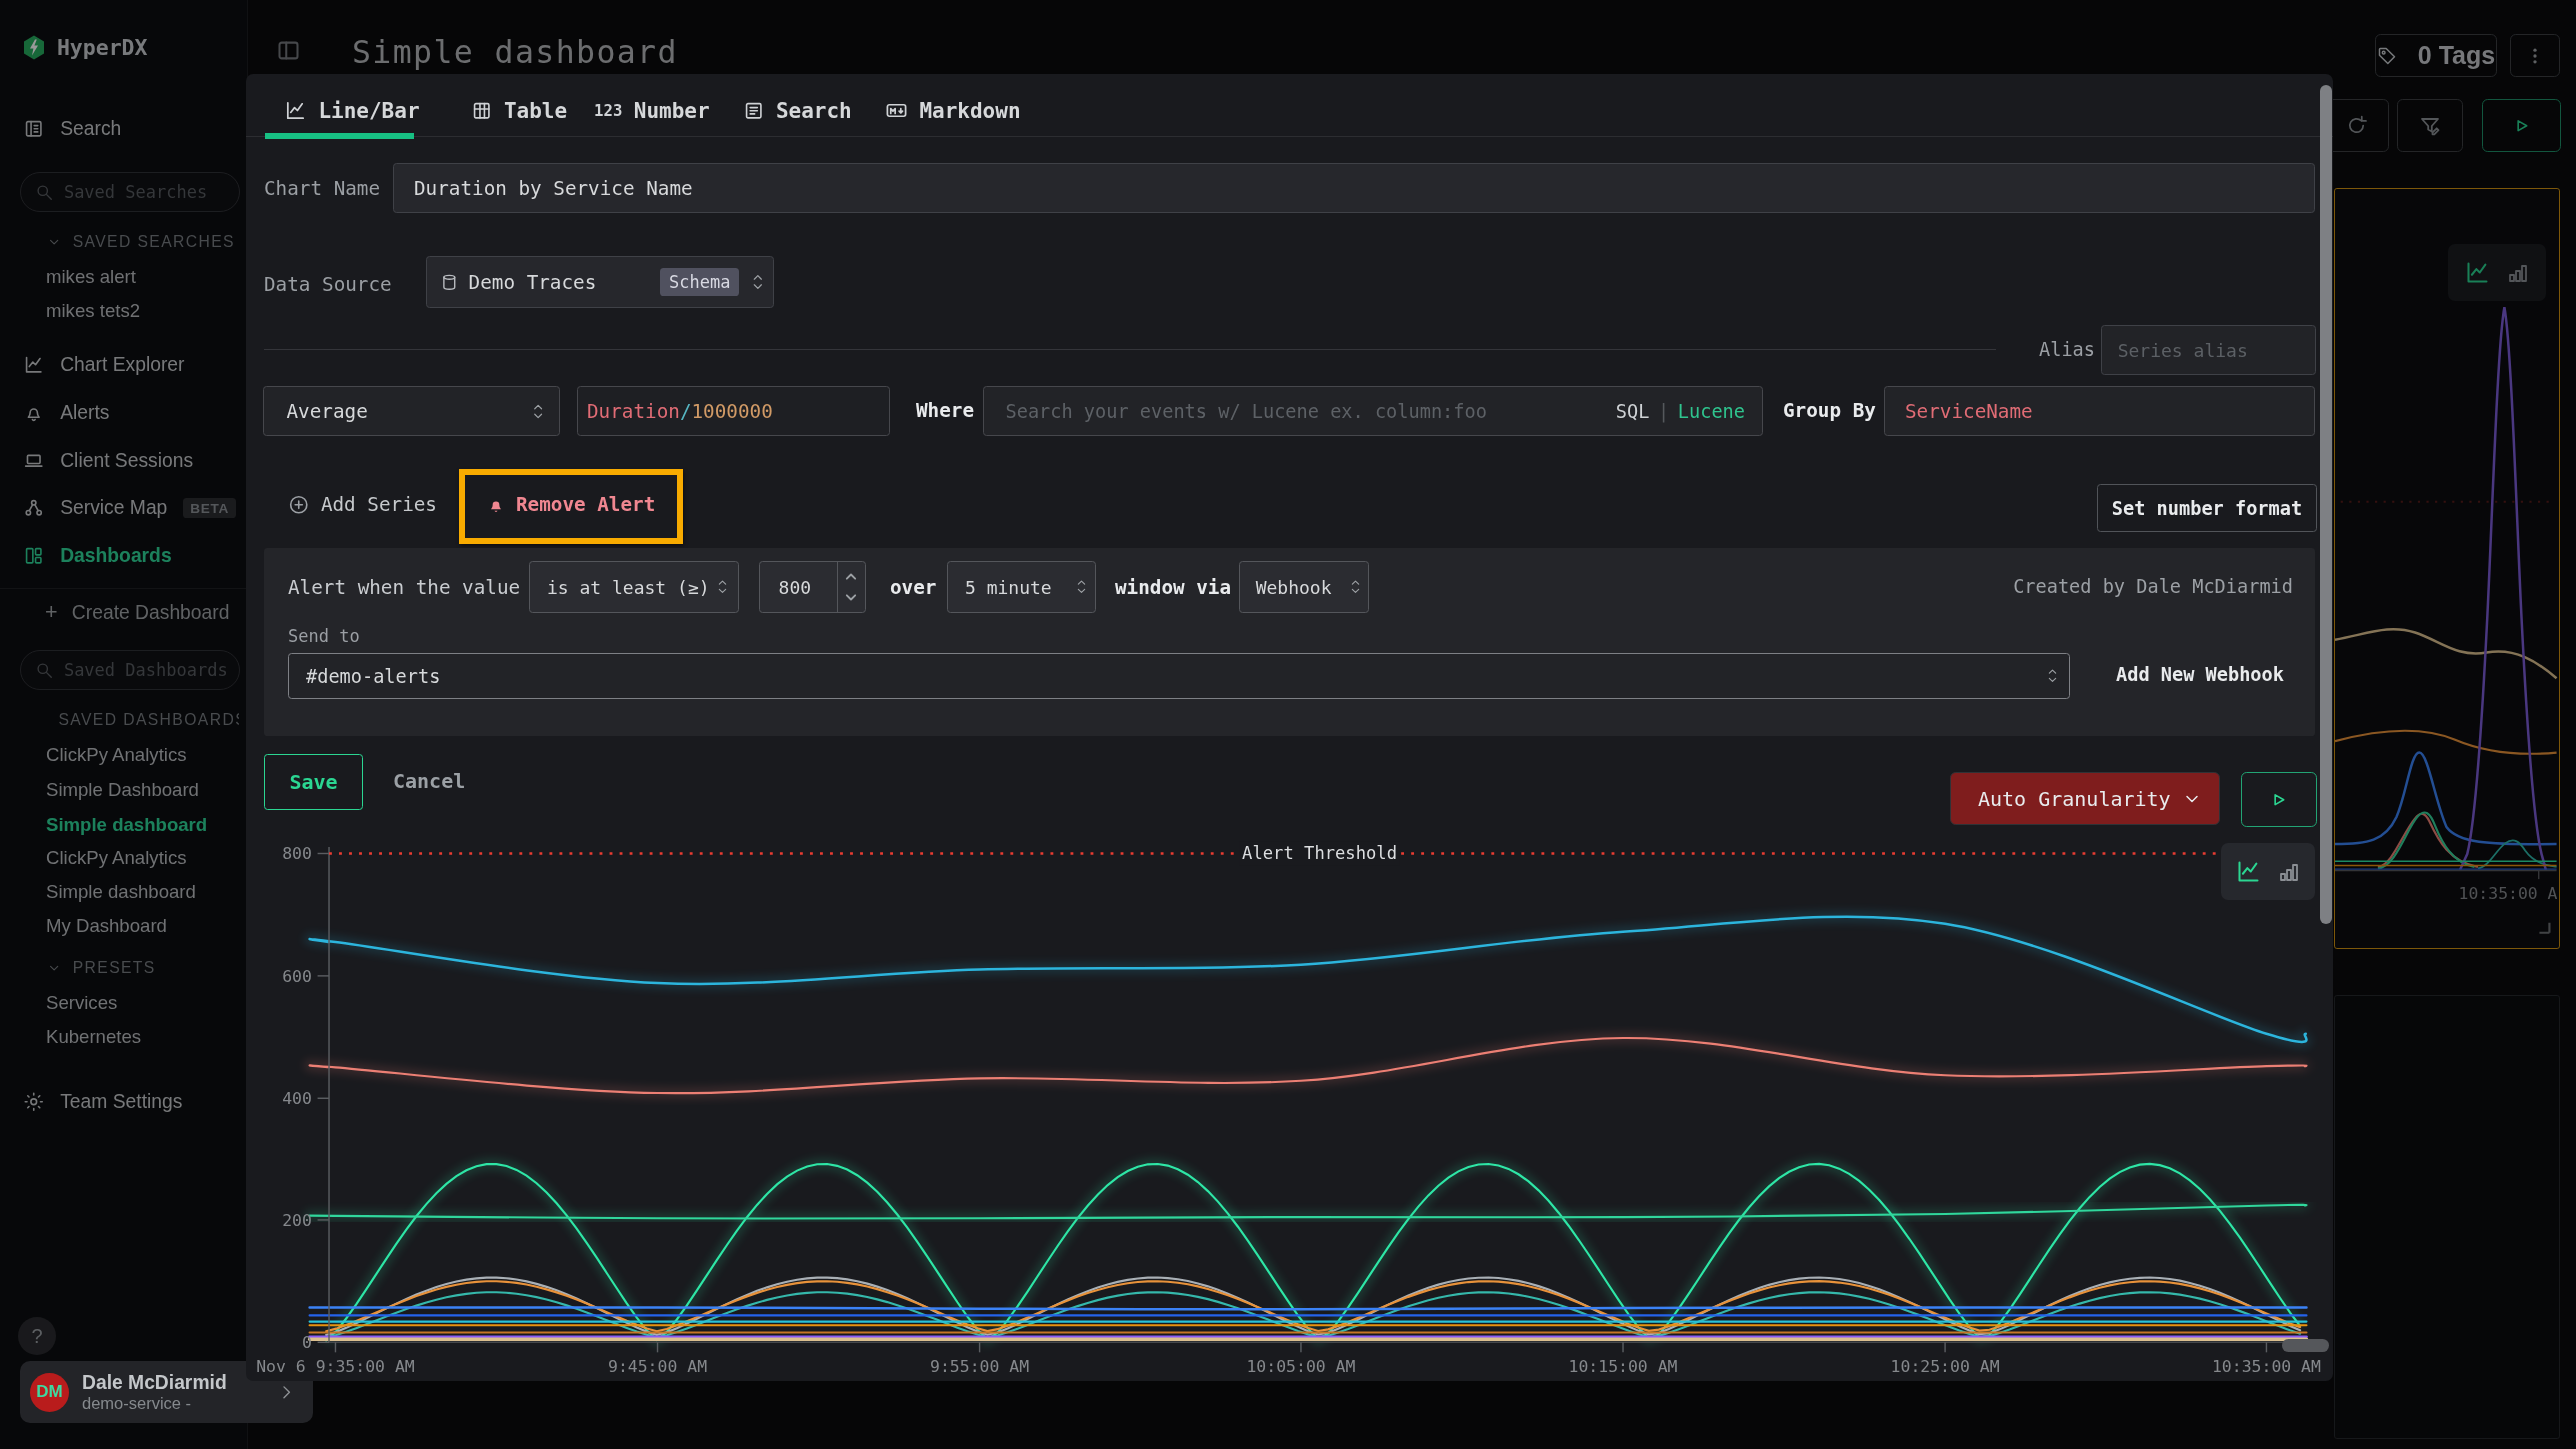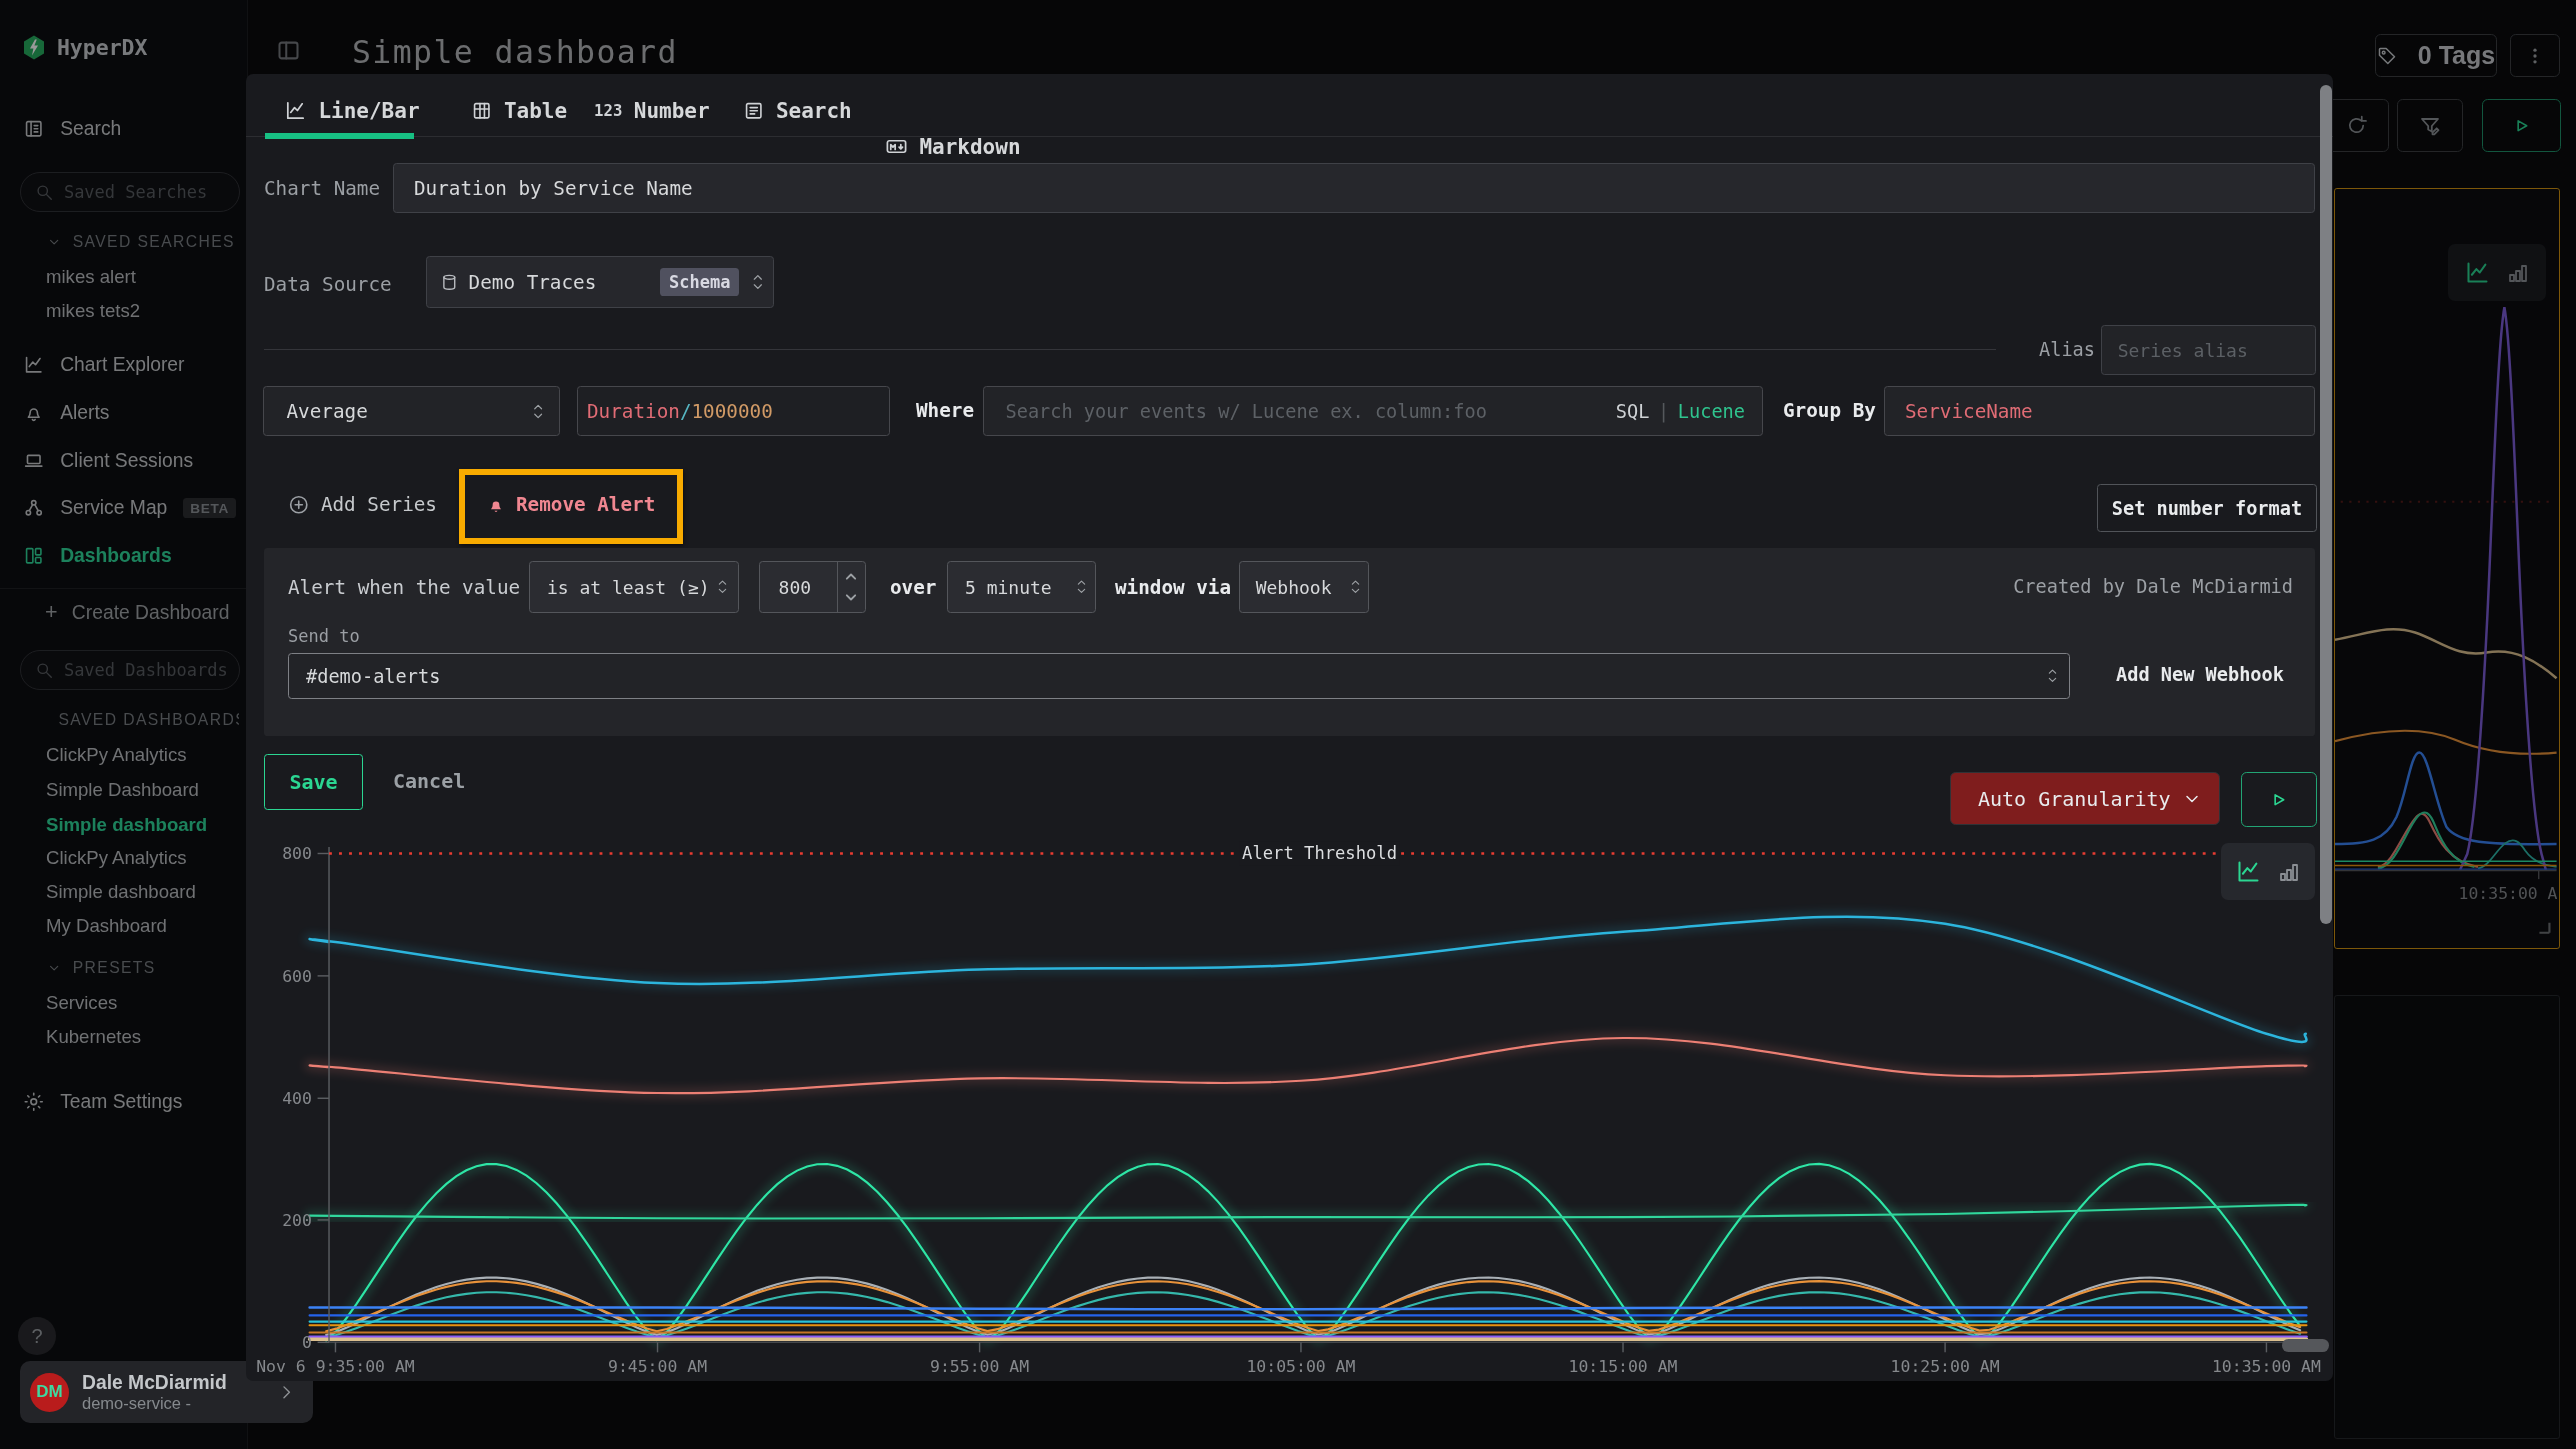--- a/index.html
+++ b/index.html
@@ -304,21 +304,21 @@
   </div>
   <div class="tab" style="left:497px;">
     <span style="color:#cfd2d5;">
         <svg class="ic" width="21.5" height="21.5" viewBox="0 0 24 24">
           <rect x="4" y="4" width="16" height="16" rx="1.5"></rect>
           <path d="M8 8.5h8M8 12h8M8 15.5h5"></path>
         </svg>
       </span>
     <span>Search</span>
   </div>
-  <div class="tab" style="left:639px;margin-top:36px;">
+  <div class="tab" style="left:639px;">
     <span style="color:#cfd2d5;">
         <svg class="ic" width="23" height="23" viewBox="0 0 24 24">
           <rect x="2.5" y="6" width="19" height="12" rx="2"></rect>
           <path d="M6 15v-5l2.3 2.6L10.6 10v5"></path>
           <path d="M16.5 10v4.5m0 0-1.8-1.8m1.8 1.8 1.8-1.8"></path>
         </svg>
       </span>
     <span>Markdown</span>
   </div>
   <div class="abs" style="left:0;top:62px;width:2087px;height:1.4px;background:#2c2d31;"></div>
@@ -331,21 +331,21 @@
 
   <span class="abs lbl" style="left:18px;top:199px;">Data Source</span>
   <div class="inp" style="left:180px;top:182px;width:348px;height:52px;padding-left:13px;gap:10px;">
     <span style="color:#b9bcc0;">
         <svg class="ic" width="18.6" height="18.6" viewBox="0 0 24 24">
           <ellipse cx="12" cy="5.5" rx="7" ry="2.5"></ellipse>
           <path d="M5 5.5v13c0 1.4 3.1 2.5 7 2.5s7-1.1 7-2.5v-13"></path>
         </svg>
       </span>
     <span>Demo Traces</span>
-    <span class="abs" style="right:34px;background:#50515f;color:#d8d9e2;font-size:17px;padding:3.6px 8.6px;border-radius:3.6px;font-weight:bold;">Schema</span>
+    <span class="abs" style="right:34px;background:#50515f;color:#d8d9e2;font-size:17px;padding:3.6px 8.6px;border-radius:3.6px;">Schema</span>
     <span class="abs updown" style="right:7.2px;">
         <svg class="ic" width="15.7" height="24" viewBox="0 0 20 34">
           <path d="M5 13l5-5 5 5"></path>
           <path d="M5 21l5 5 5-5"></path>
         </svg>
       </span>
   </div>
 
   <div class="abs" style="left:18px;top:275px;width:1732px;height:1.1px;background:#34353a;"></div>
   <span class="abs lbl" style="left:1793px;top:265px;font-size:18.6px;">Alias</span>

